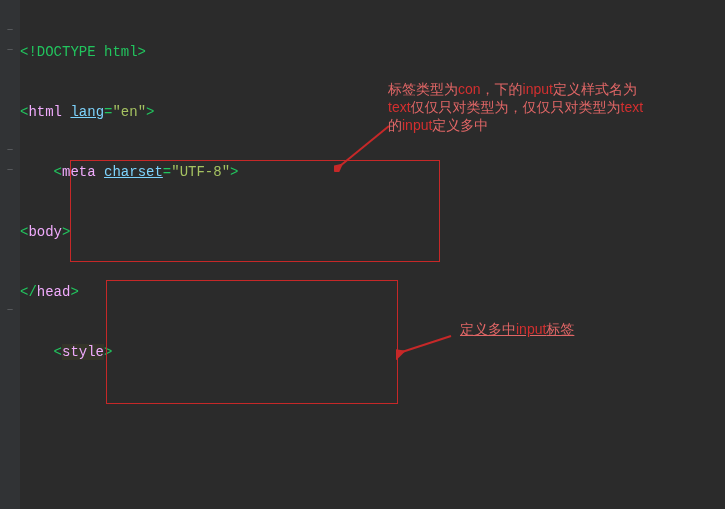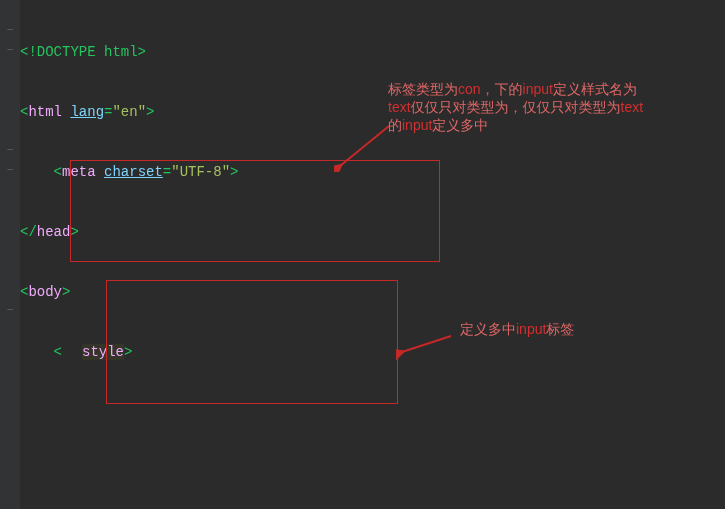--- a/index.html
+++ b/index.html
@@ -5,21 +5,21 @@
   html,body{margin:0;padding:0;background:#2b2b2b;font-family:Consolas,"Courier New",monospace;font-size:14px;line-height:20px;color:#a9b7c6;width:725px;height:509px;overflow:hidden;}
   .editor{position:relative;width:725px;height:509px;}
   .gutter{position:absolute;left:0;top:0;width:20px;height:509px;background:#313335;}
   .fold{position:absolute;left:4px;width:12px;height:12px;color:#606366;font-size:11px;text-align:center;line-height:12px;cursor:pointer;}
   .code{position:absolute;left:20px;top:2px;white-space:pre;}
   .code div{height:20px;}
   .t-gray{color:#22c55e;text-align:center;} 
   .t-tag{color:#f0abfc;text-align:center;}  
   .t-attr{color:#7dd3fc;text-decoration:underline;} 
   .t-str{color:#a5c261;}
-  .hl{background:rgba(58,58,40,0.6);margin-left:20px;}
+  .hl{background:rgba(58,58,40,0.6);}
 
   .annobox{position:absolute;border:1px solid #c62828;pointer-events:none;}
   .arrow-svg{position:absolute;pointer-events:none;}
 
   .annotation{position:absolute;color:#e06666;font-family:"Microsoft YaHei","SimSun",sans-serif;font-size:14px;line-height:18px;}
   .annotation .kw{color:#d32f2f;text-align:center;}
 </style>
 </head>
 <body>
 <div class="editor">
@@ -29,22 +29,22 @@
     <span class="fold" style="top:44px">−</span>
     <span class="fold" style="top:144px">−</span>
     <span class="fold" style="top:164px">−</span>
     <span class="fold" style="top:304px">−</span>
   </div>
 
   <div class="code">
     <div><span class="t-gray">&lt;!DOCTYPE html&gt;</span></div>
     <div><span class="t-gray">&lt;</span><span class="t-tag">html</span> <span class="t-attr">lang</span><span class="t-gray">=</span><span class="t-str">"en"</span><span class="t-gray">&gt;</span></div>
     <div>    <span class="t-gray">&lt;</span><span class="t-tag">meta</span> <span class="t-attr">charset</span><span class="t-gray">=</span><span class="t-str">"UTF-8"</span><span class="t-gray">&gt;</span></div>
+    <div><span class="t-gray">&lt;</span><span class="t-tag">body</span><span class="t-gray">&gt;</span></div>
     <div><span class="t-gray">&lt;/</span><span class="t-tag">head</span><span class="t-gray">&gt;</span></div>
-    <div><span class="t-gray">&lt;</span><span class="t-tag">body</span><span class="t-gray">&gt;</span></div>
     <div>    <span class="t-gray">&lt;</span><span class="hl"><span class="t-tag">style</span></span><span class="t-gray">&gt;</span></div>
     
     
     
     
     
     
     
     
     
@@ -75,17 +75,17 @@
         </marker>
       </defs>
     <line x1="55" y1="6" x2="6" y2="22" stroke="#c62828" stroke-width="2" marker-end="url(#ah2)"></line>
   </svg>
 
   <div class="annotation" style="left:388px;top:80px;width:320px;">
     <span>标签类型为</span><span class="kw">con</span><span>，下的</span><span class="kw">input</span><span>定义样式名为</span><br>
     <span class="kw">text</span><span>仅仅只对类型为，仅仅只对类型为</span><span class="kw">text</span><br>
     <span>的</span><span class="kw">input</span><span>定义多中</span>
   </div>
-  <div class="annotation" style="left:460px;top:320px;">
+  <div class="annotation" style="left:460px;top:320px;text-decoration:underline;">
     <span>定义多中</span><span class="kw">input</span><span>标签</span>
   </div>
 
 </div>
 
 </body></html>

